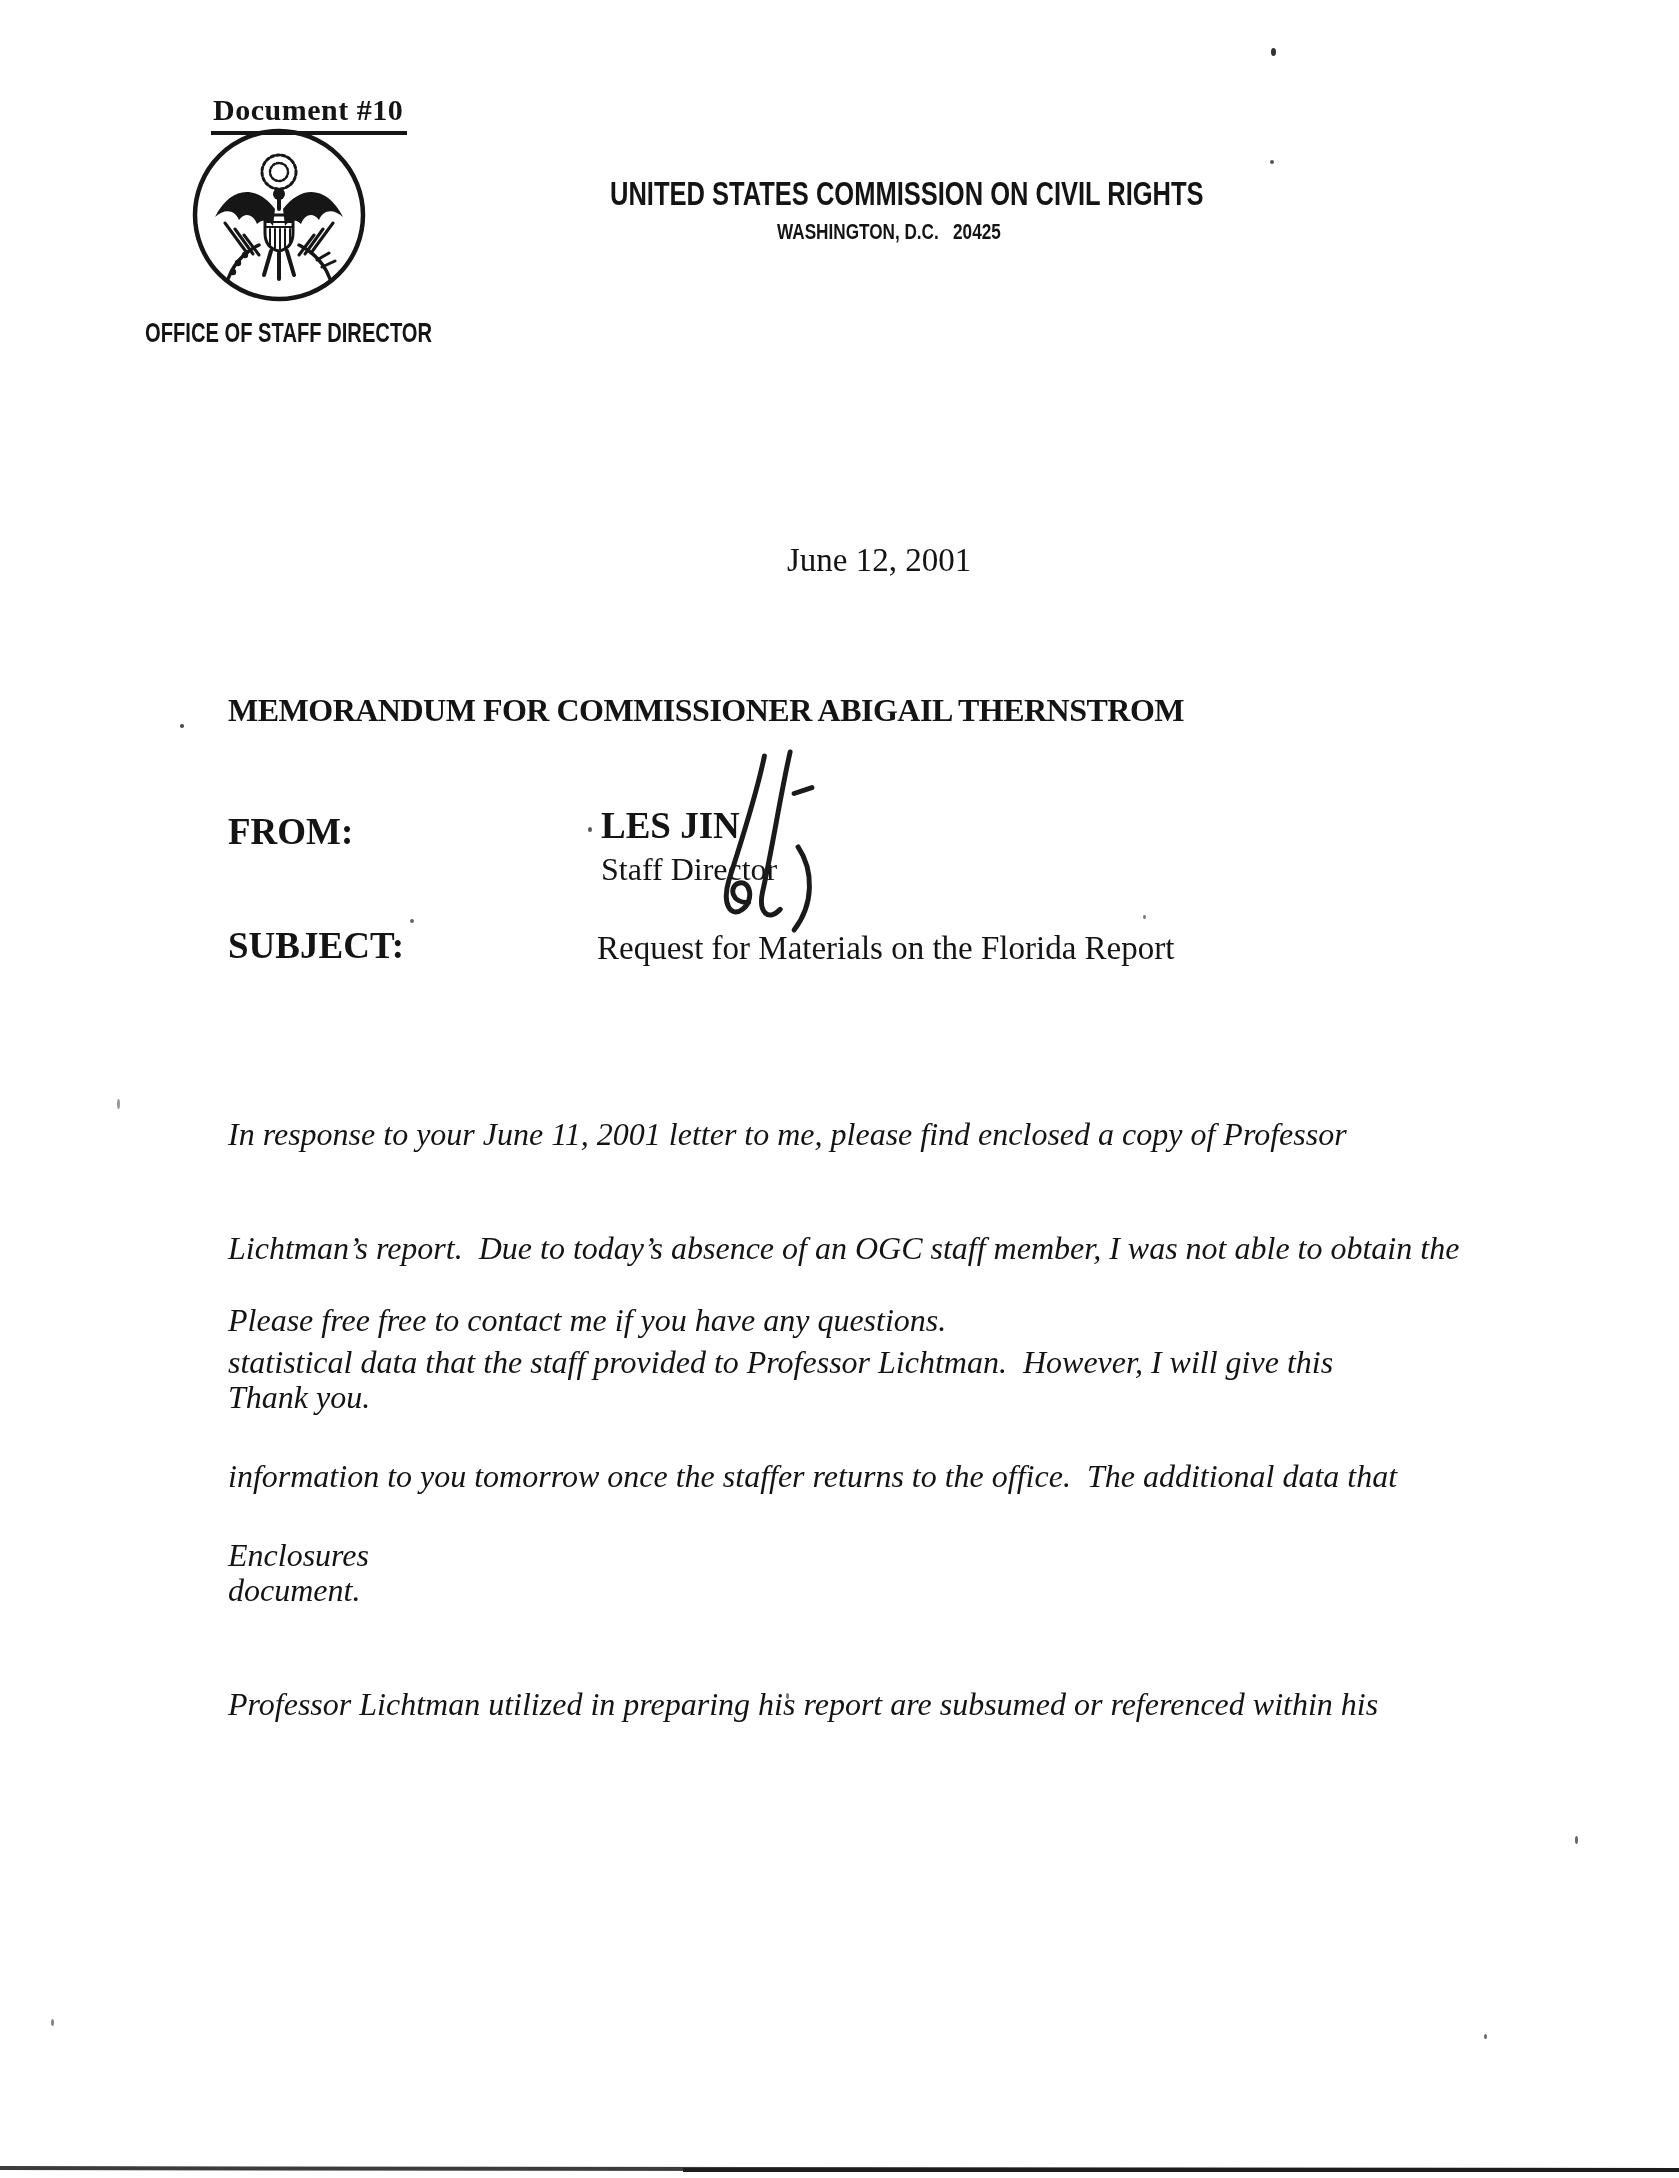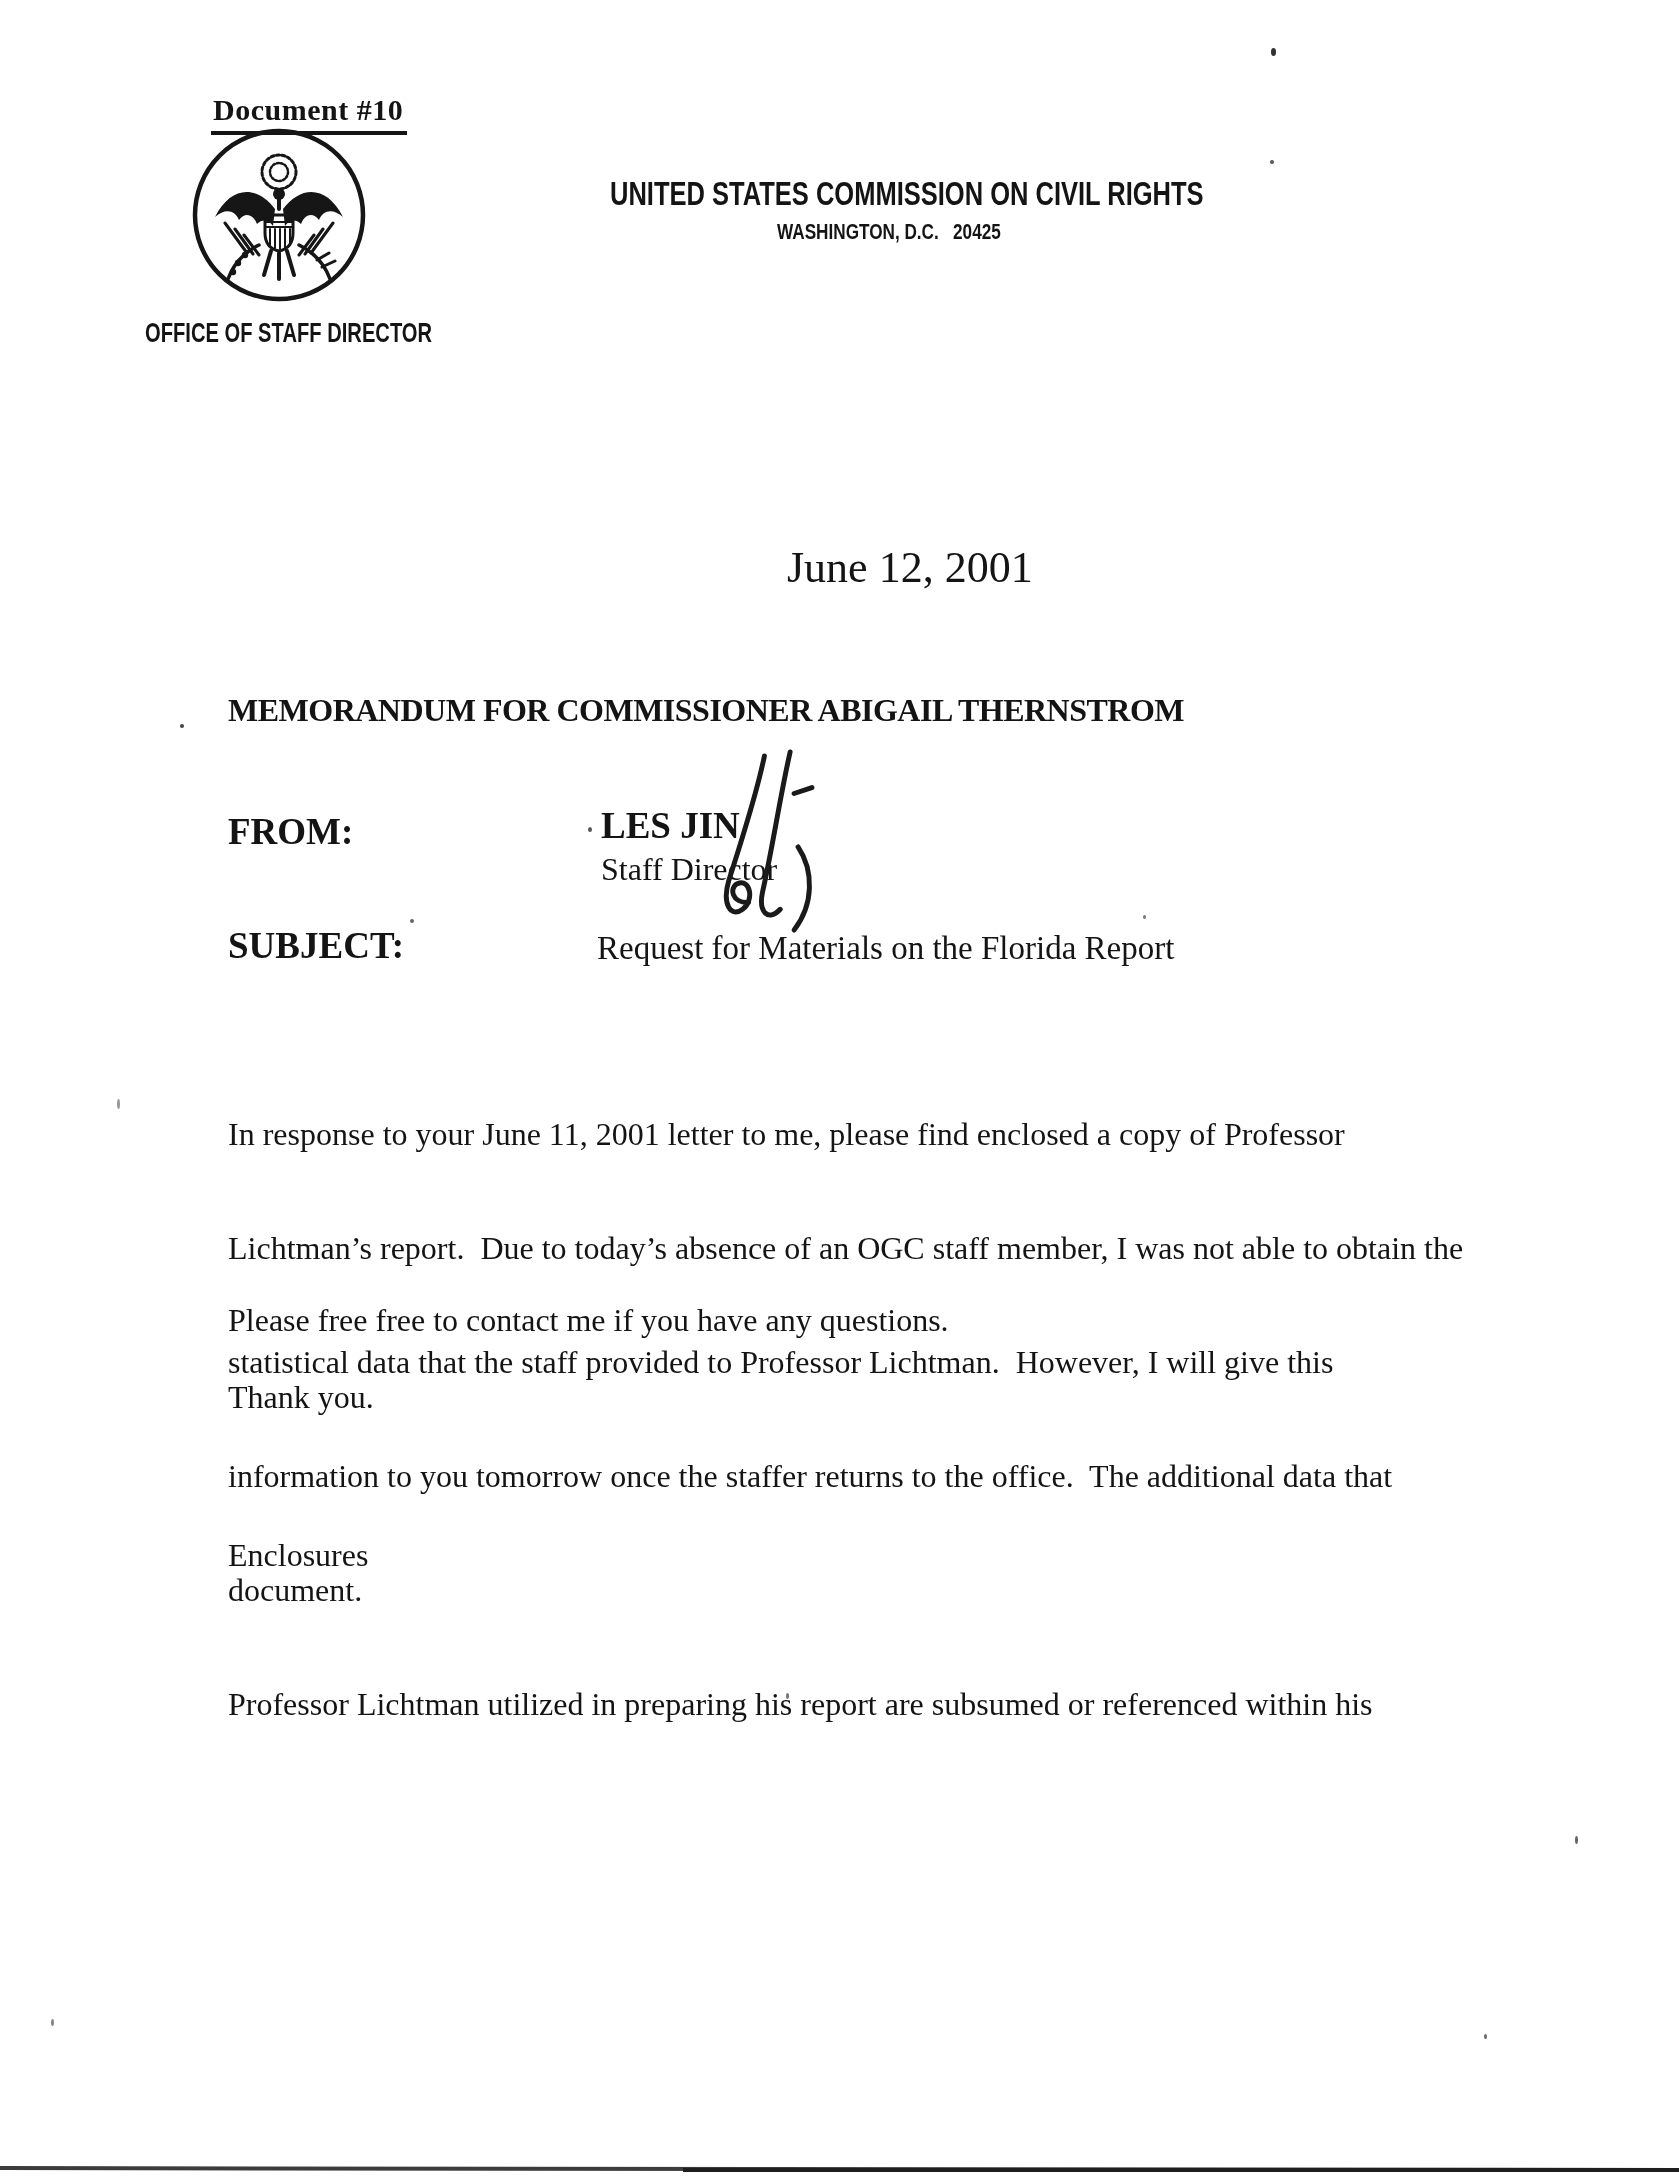--- a/index.html
+++ b/index.html
@@ -38,37 +38,37 @@
     font-weight:bold;font-size:34px;
     transform:scaleX(.75);transform-origin:left top;
   }
   .address{
     left:777px;top:219px;
     font-family:"Liberation Sans","DejaVu Sans",sans-serif;
     font-weight:bold;font-size:22px;
     transform:scaleX(.78);transform-origin:left top;
   }
 
-  .date{left:787px;top:542px;font-size:44px;}
+  .date{left:787px;top:542px;font-size:33px;}
 
   .memo-title{
     left:228px;top:692px;
     font-size:32px;font-weight:bold;
     letter-spacing:-0.5px;
   }
 
   .from-label{left:228px;top:810px;font-size:37px;font-weight:bold;}
   .from-name{left:601px;top:804px;font-size:37px;font-weight:bold;}
   .from-title{left:601px;top:851px;font-size:32px;}
   .signature{left:691px;top:748px;}
 
   .subject-label{left:228px;top:924px;font-size:37px;font-weight:bold;}
   .subject-value{left:597px;top:930px;font-size:33px;}
 
-  .body-text{font-size:32px;line-height:38px;}
+  .body-text{font-size:32px;line-height:38px;font-style:italic;}
   .p1{left:228px;top:1039px;}
   .p2{left:228px;top:1301px;}
   .p3{left:228px;top:1378px;}
   .p4{left:228px;top:1492px;margin-top:44px;}
 
   
   .speck{position:absolute;border-radius:50%;}
   .scan-edge{
     position:absolute;left:0;top:2167px;width:1679px;height:4px;
     background:#3c3c3c;transform:rotate(.06deg);

